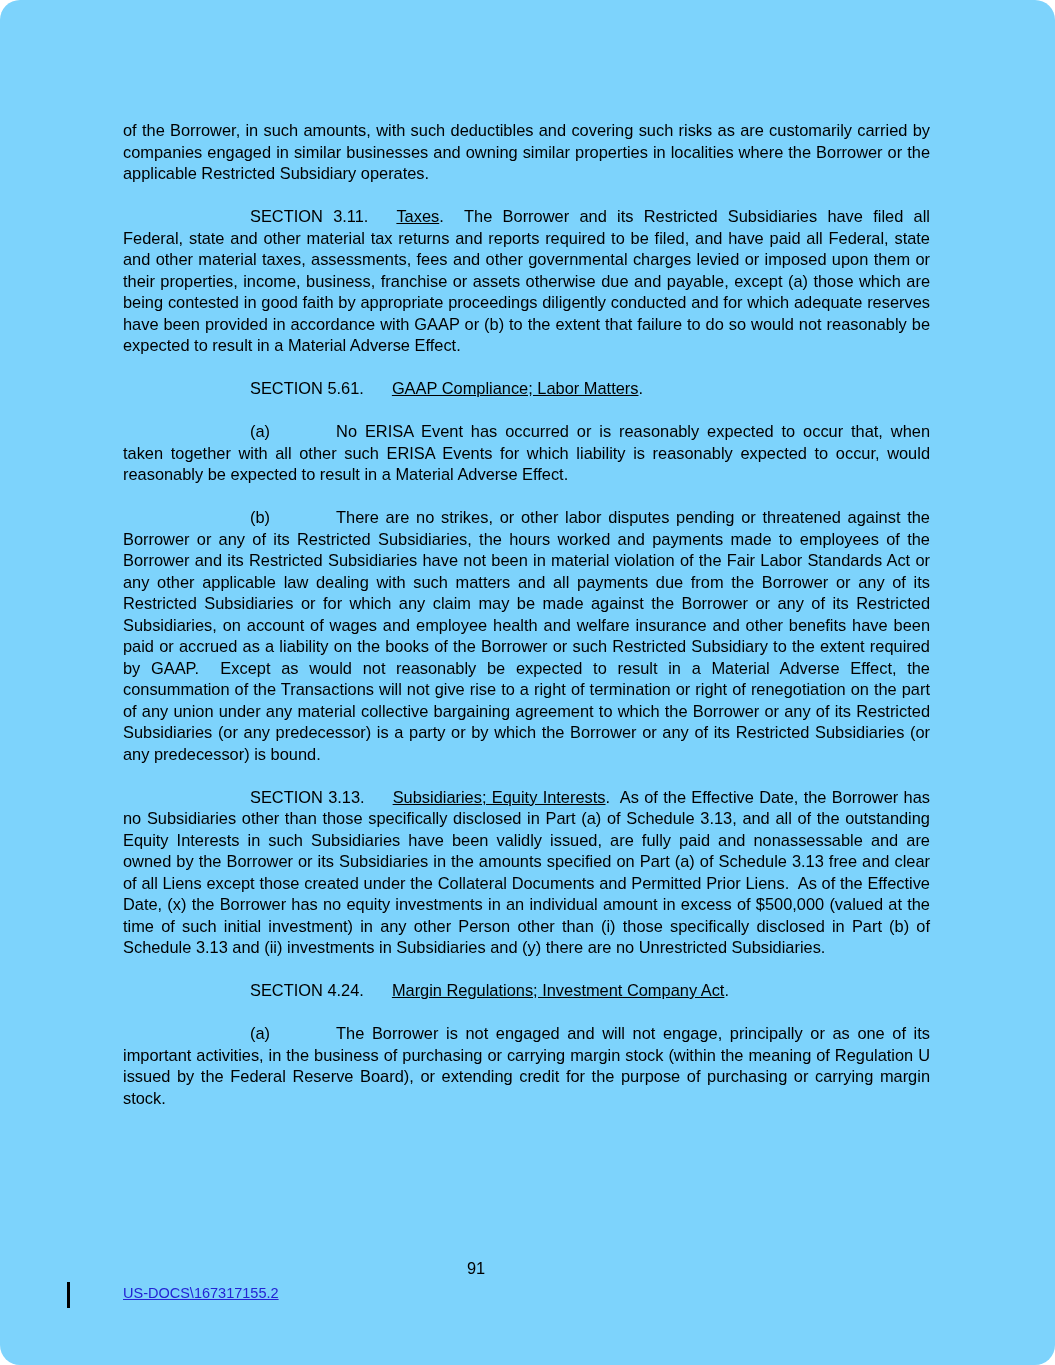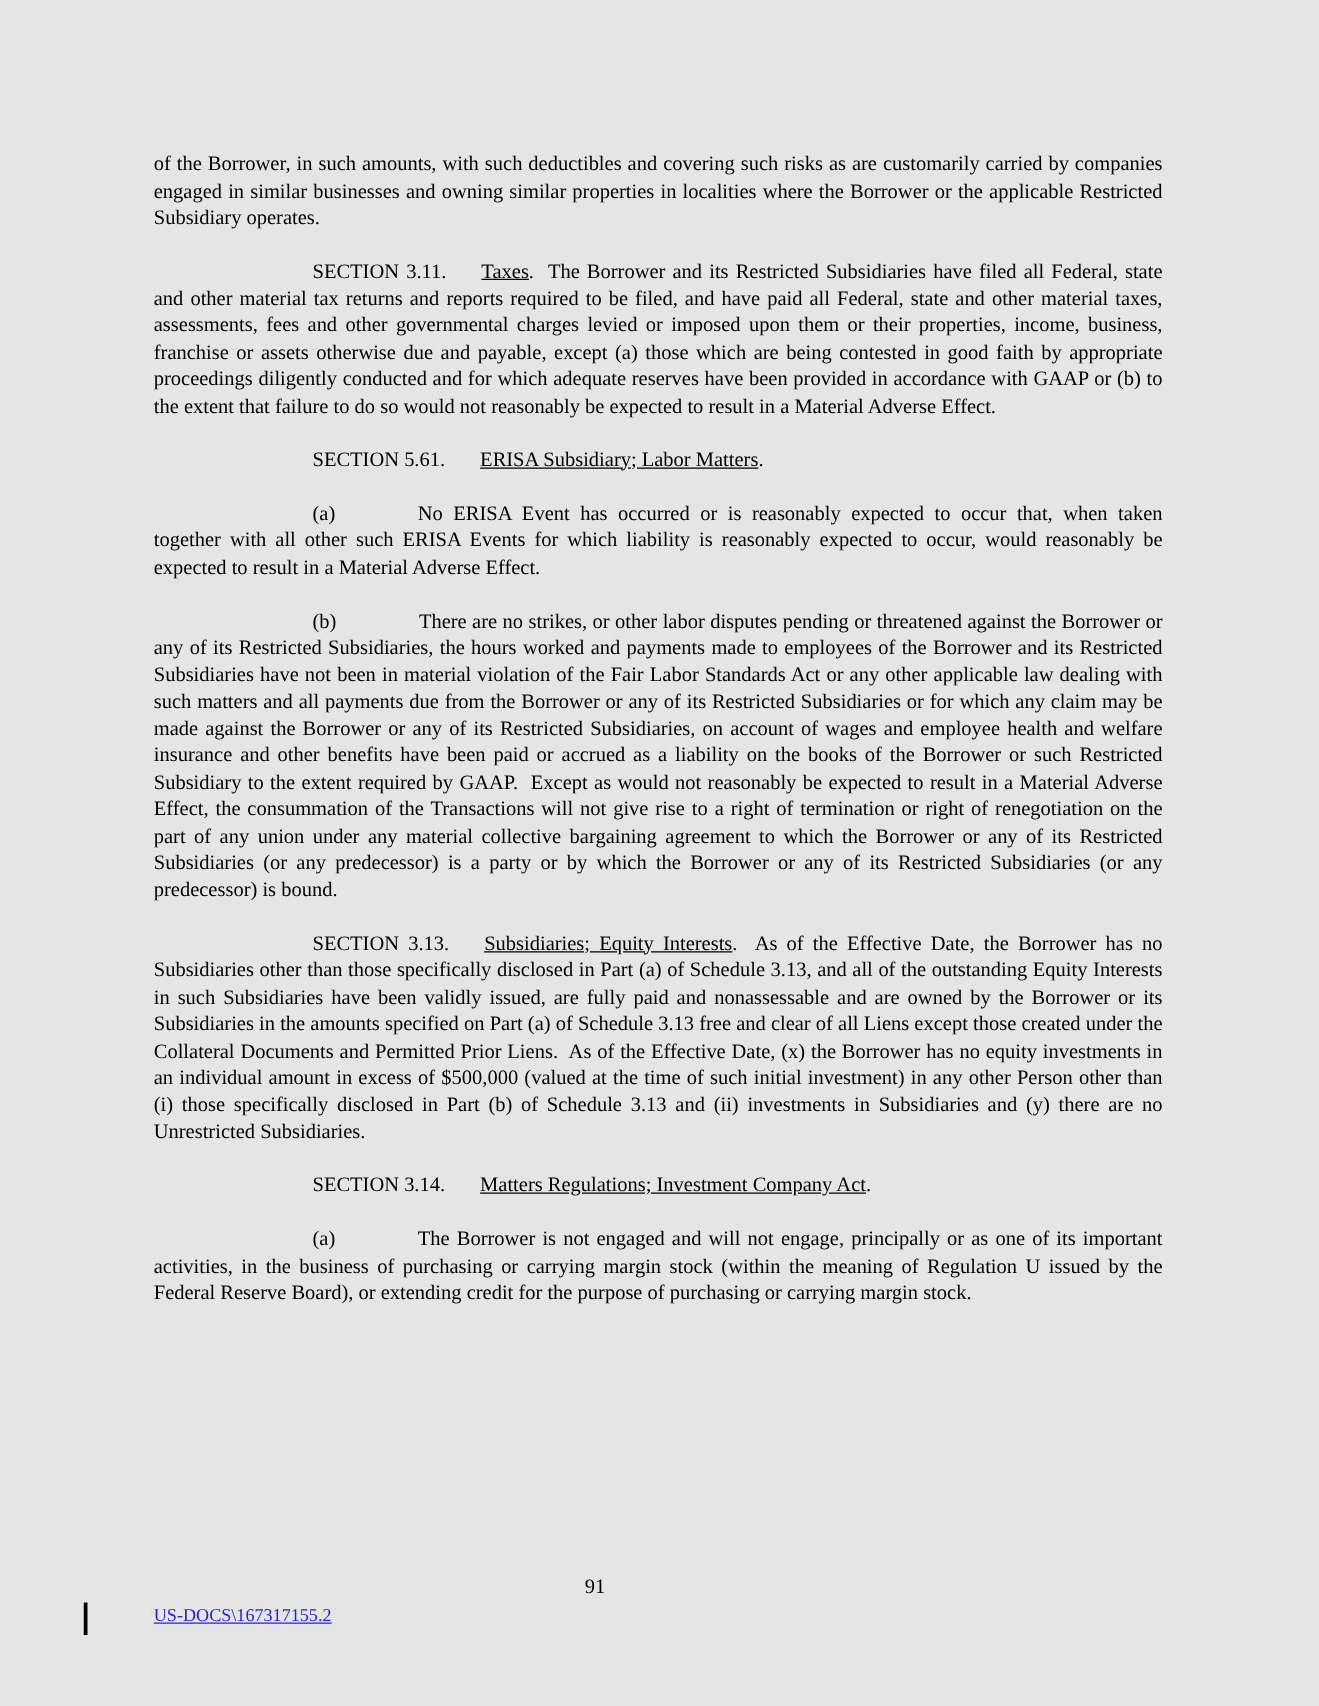--- a/index.html
+++ b/index.html
@@ -4,24 +4,25 @@
 <style>
   html, body {
     margin: 0;
     padding: 0;
     background: #ffffff;
   }
   .page {
     position: relative;
     width: 1055px;
     height: 1365px;
-    background: #e5e5e5;
-    font-family: Liberation Serif, serif;
+    background: #7dd3fc;
+    font-family: Liberation Sans, sans-serif;
     color: #000000;
     overflow: hidden;
+    border-radius: 20px;
   }
   .content {
     position: absolute;
     left: 123px;
     top: 120px;
     width: 807px;
   }
   .para {
     font-size: 16.4px;
     line-height: 21.5px;
@@ -72,25 +73,25 @@
   }
 </style>
 </head>
 <body>
 
 <div class="page">
 
   <div class="content">
       <p class="para">of the Borrower, in such amounts, with such deductibles and covering such risks as are customarily carried by companies engaged in similar businesses and owning similar properties in localities where the Borrower or the applicable Restricted Subsidiary operates.</p>
       <p class="para indent"><span>SECTION 3.11.</span><span class="tab-sec"></span><span class="utitle">Taxes</span>.  The Borrower and its Restricted Subsidiaries have filed all Federal, state and other material tax returns and reports required to be filed, and have paid all Federal, state and other material taxes, assessments, fees and other governmental charges levied or imposed upon them or their properties, income, business, franchise or assets otherwise due and payable, except (a) those which are being contested in good faith by appropriate proceedings diligently conducted and for which adequate reserves have been provided in accordance with GAAP or (b) to the extent that failure to do so would not reasonably be expected to result in a Material Adverse Effect.</p>
-      <p class="para indent"><span>SECTION 5.61.</span><span class="tab-sec"></span><span class="utitle">ERISA Subsidiary; Labor Matters</span>.</p>
+      <p class="para indent"><span>SECTION 5.61.</span><span class="tab-sec"></span><span class="utitle">GAAP Compliance; Labor Matters</span>.</p>
       <p class="para indent"><span>(a)</span><span class="tab-let"></span>No ERISA Event has occurred or is reasonably expected to occur that, when taken together with all other such ERISA Events for which liability is reasonably expected to occur, would reasonably be expected to result in a Material Adverse Effect.</p>
       <p class="para indent"><span>(b)</span><span class="tab-let"></span>There are no strikes, or other labor disputes pending or threatened against the Borrower or any of its Restricted Subsidiaries, the hours worked and payments made to employees of the Borrower and its Restricted Subsidiaries have not been in material violation of the Fair Labor Standards Act or any other applicable law dealing with such matters and all payments due from the Borrower or any of its Restricted Subsidiaries or for which any claim may be made against the Borrower or any of its Restricted Subsidiaries, on account of wages and employee health and welfare insurance and other benefits have been paid or accrued as a liability on the books of the Borrower or such Restricted Subsidiary to the extent required by GAAP.  Except as would not reasonably be expected to result in a Material Adverse Effect, the consummation of the Transactions will not give rise to a right of termination or right of renegotiation on the part of any union under any material collective bargaining agreement to which the Borrower or any of its Restricted Subsidiaries (or any predecessor) is a party or by which the Borrower or any of its Restricted Subsidiaries (or any predecessor) is bound.</p>
       <p class="para indent"><span>SECTION 3.13.</span><span class="tab-sec"></span><span class="utitle">Subsidiaries; Equity Interests</span>.  As of the Effective Date, the Borrower has no Subsidiaries other than those specifically disclosed in Part (a) of Schedule 3.13, and all of the outstanding Equity Interests in such Subsidiaries have been validly issued, are fully paid and nonassessable and are owned by the Borrower or its Subsidiaries in the amounts specified on Part (a) of Schedule 3.13 free and clear of all Liens except those created under the Collateral Documents and Permitted Prior Liens.  As of the Effective Date, (x) the Borrower has no equity investments in an individual amount in excess of $500,000 (valued at the time of such initial investment) in any other Person other than (i) those specifically disclosed in Part (b) of Schedule 3.13 and (ii) investments in Subsidiaries and (y) there are no Unrestricted Subsidiaries.</p>
-      <p class="para indent"><span>SECTION 3.14.</span><span class="tab-sec"></span><span class="utitle">Matters Regulations; Investment Company Act</span>.</p>
+      <p class="para indent"><span>SECTION 4.24.</span><span class="tab-sec"></span><span class="utitle">Margin Regulations; Investment Company Act</span>.</p>
       <p class="para indent"><span>(a)</span><span class="tab-let"></span>The Borrower is not engaged and will not engage, principally or as one of its important activities, in the business of purchasing or carrying margin stock (within the meaning of Regulation U issued by the Federal Reserve Board), or extending credit for the purpose of purchasing or carrying margin stock.</p>
     </div>
 
   <div class="page-number">91</div>
 
   <div class="change-bar"></div>
 
   <div class="footer-doc-id" style="color: rgb(35, 35, 211);">US-DOCS\167317155.2</div>
 
 </div>

